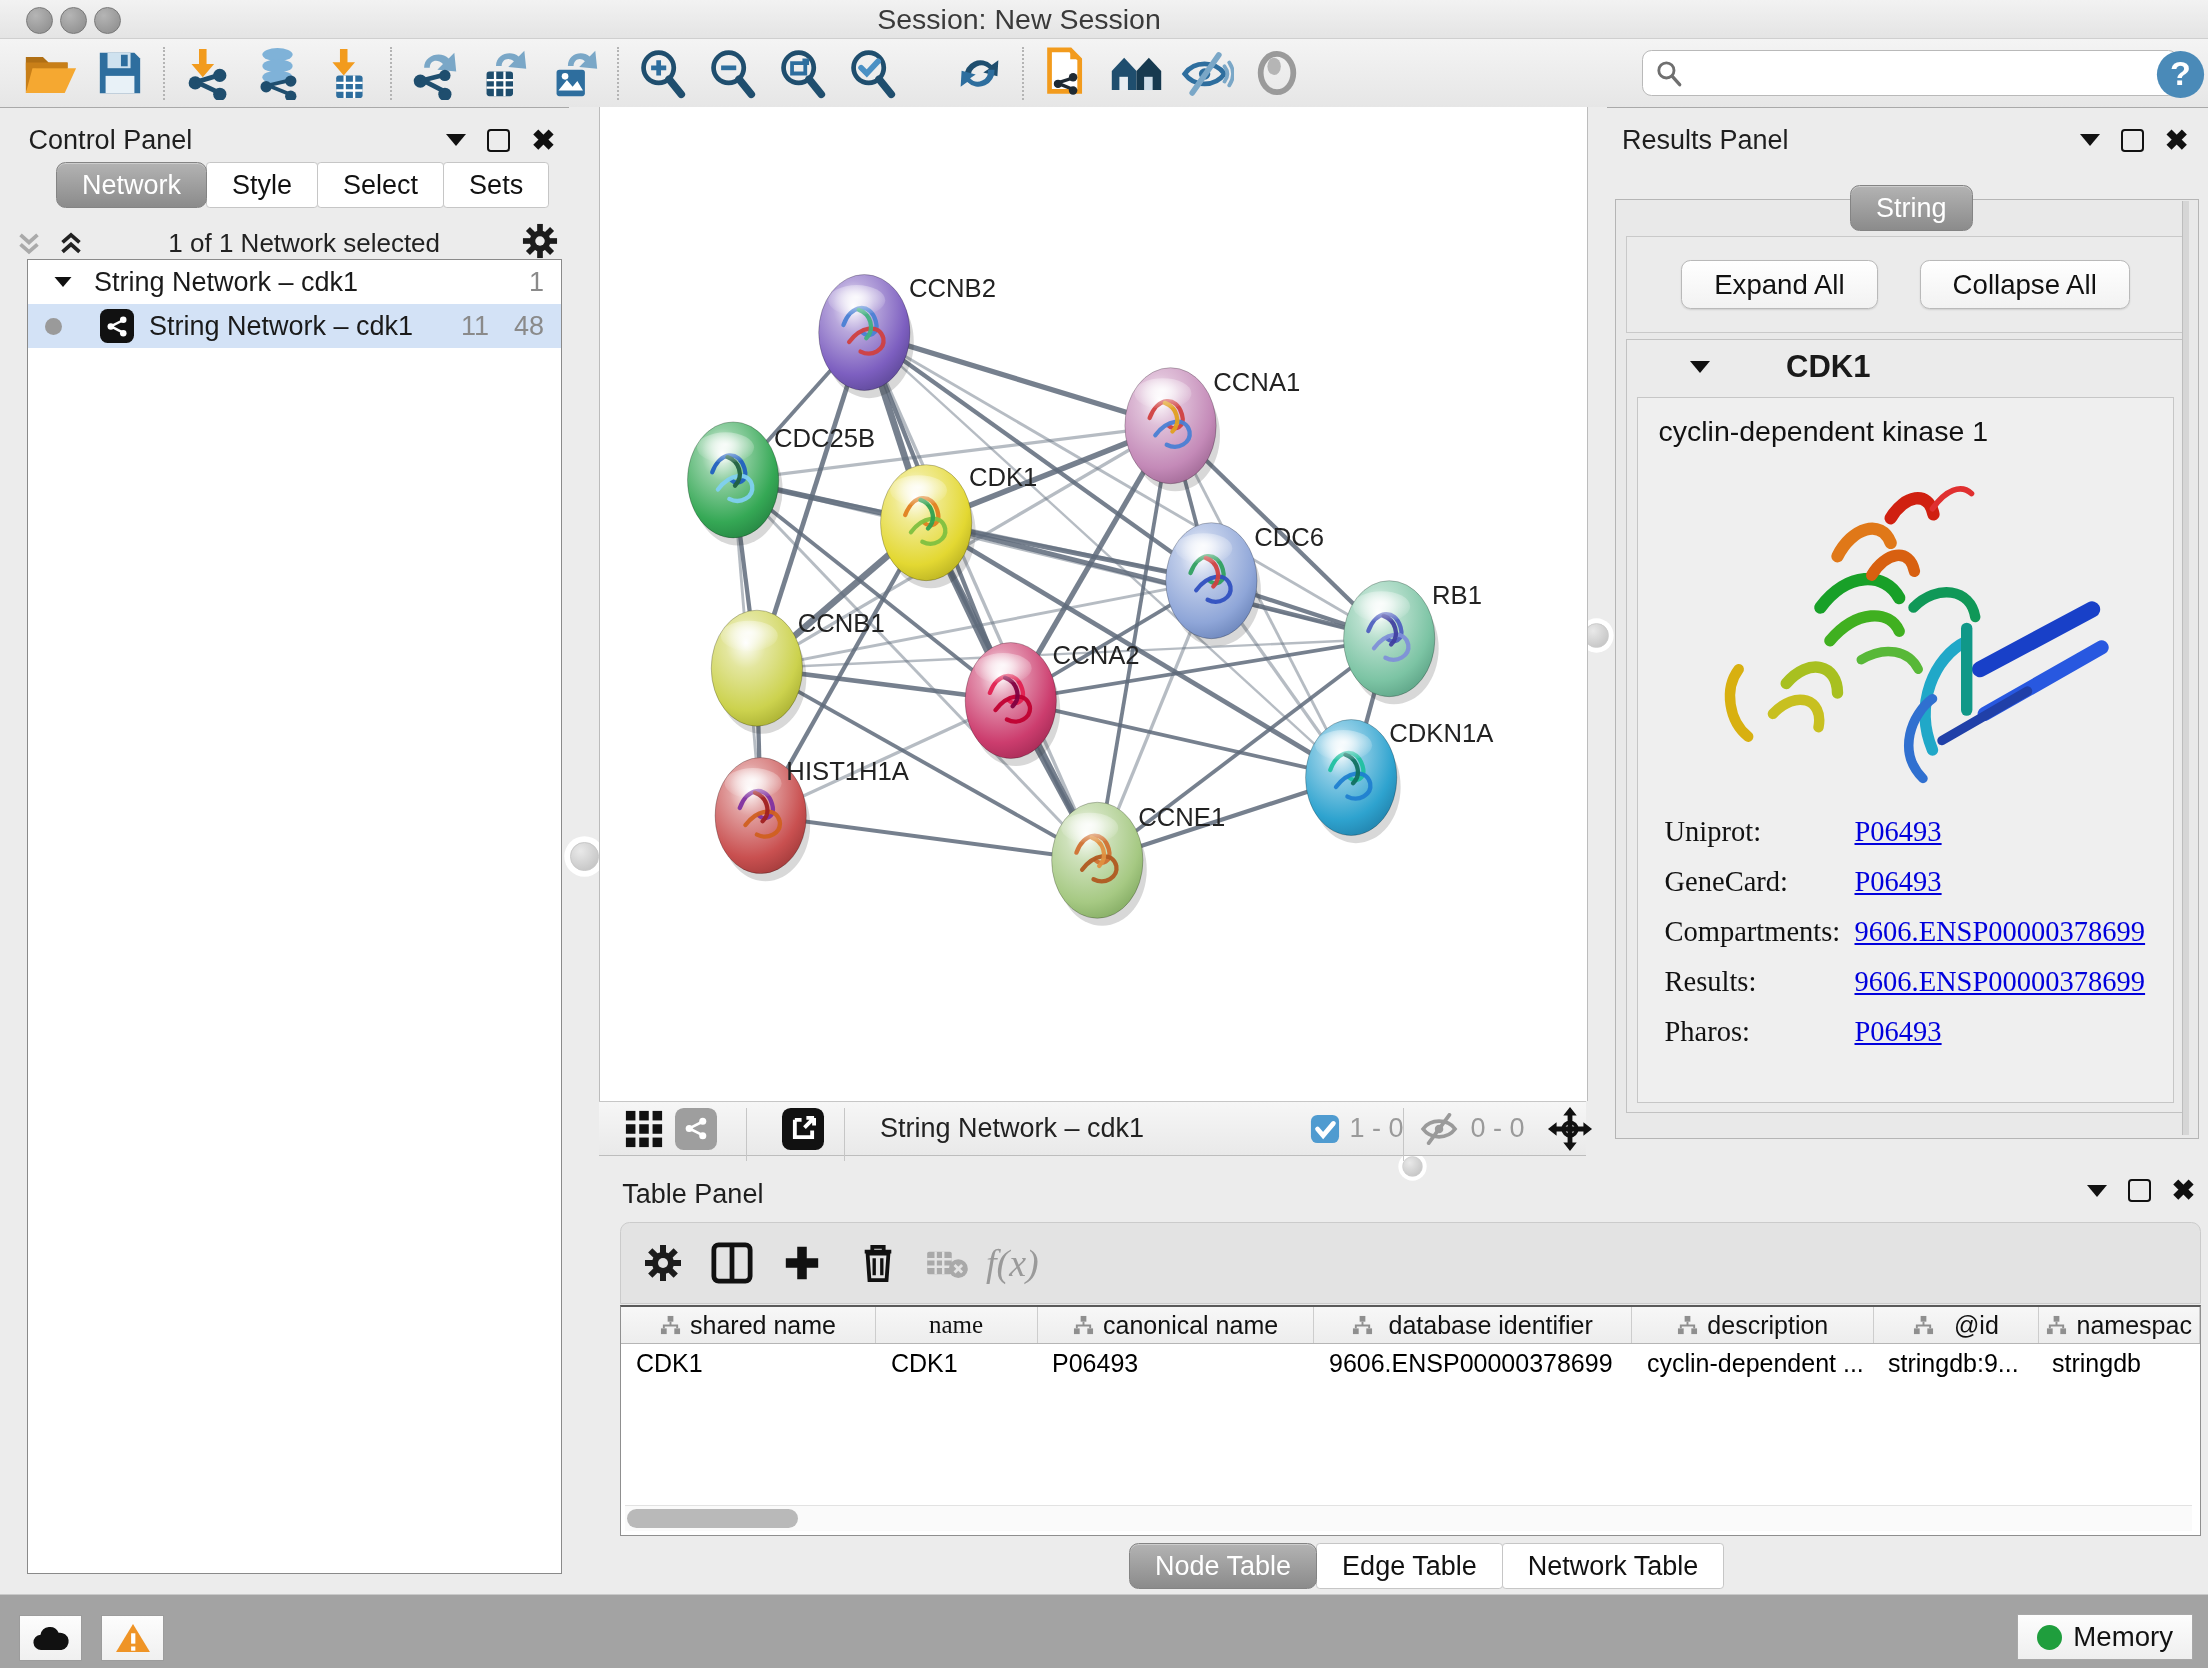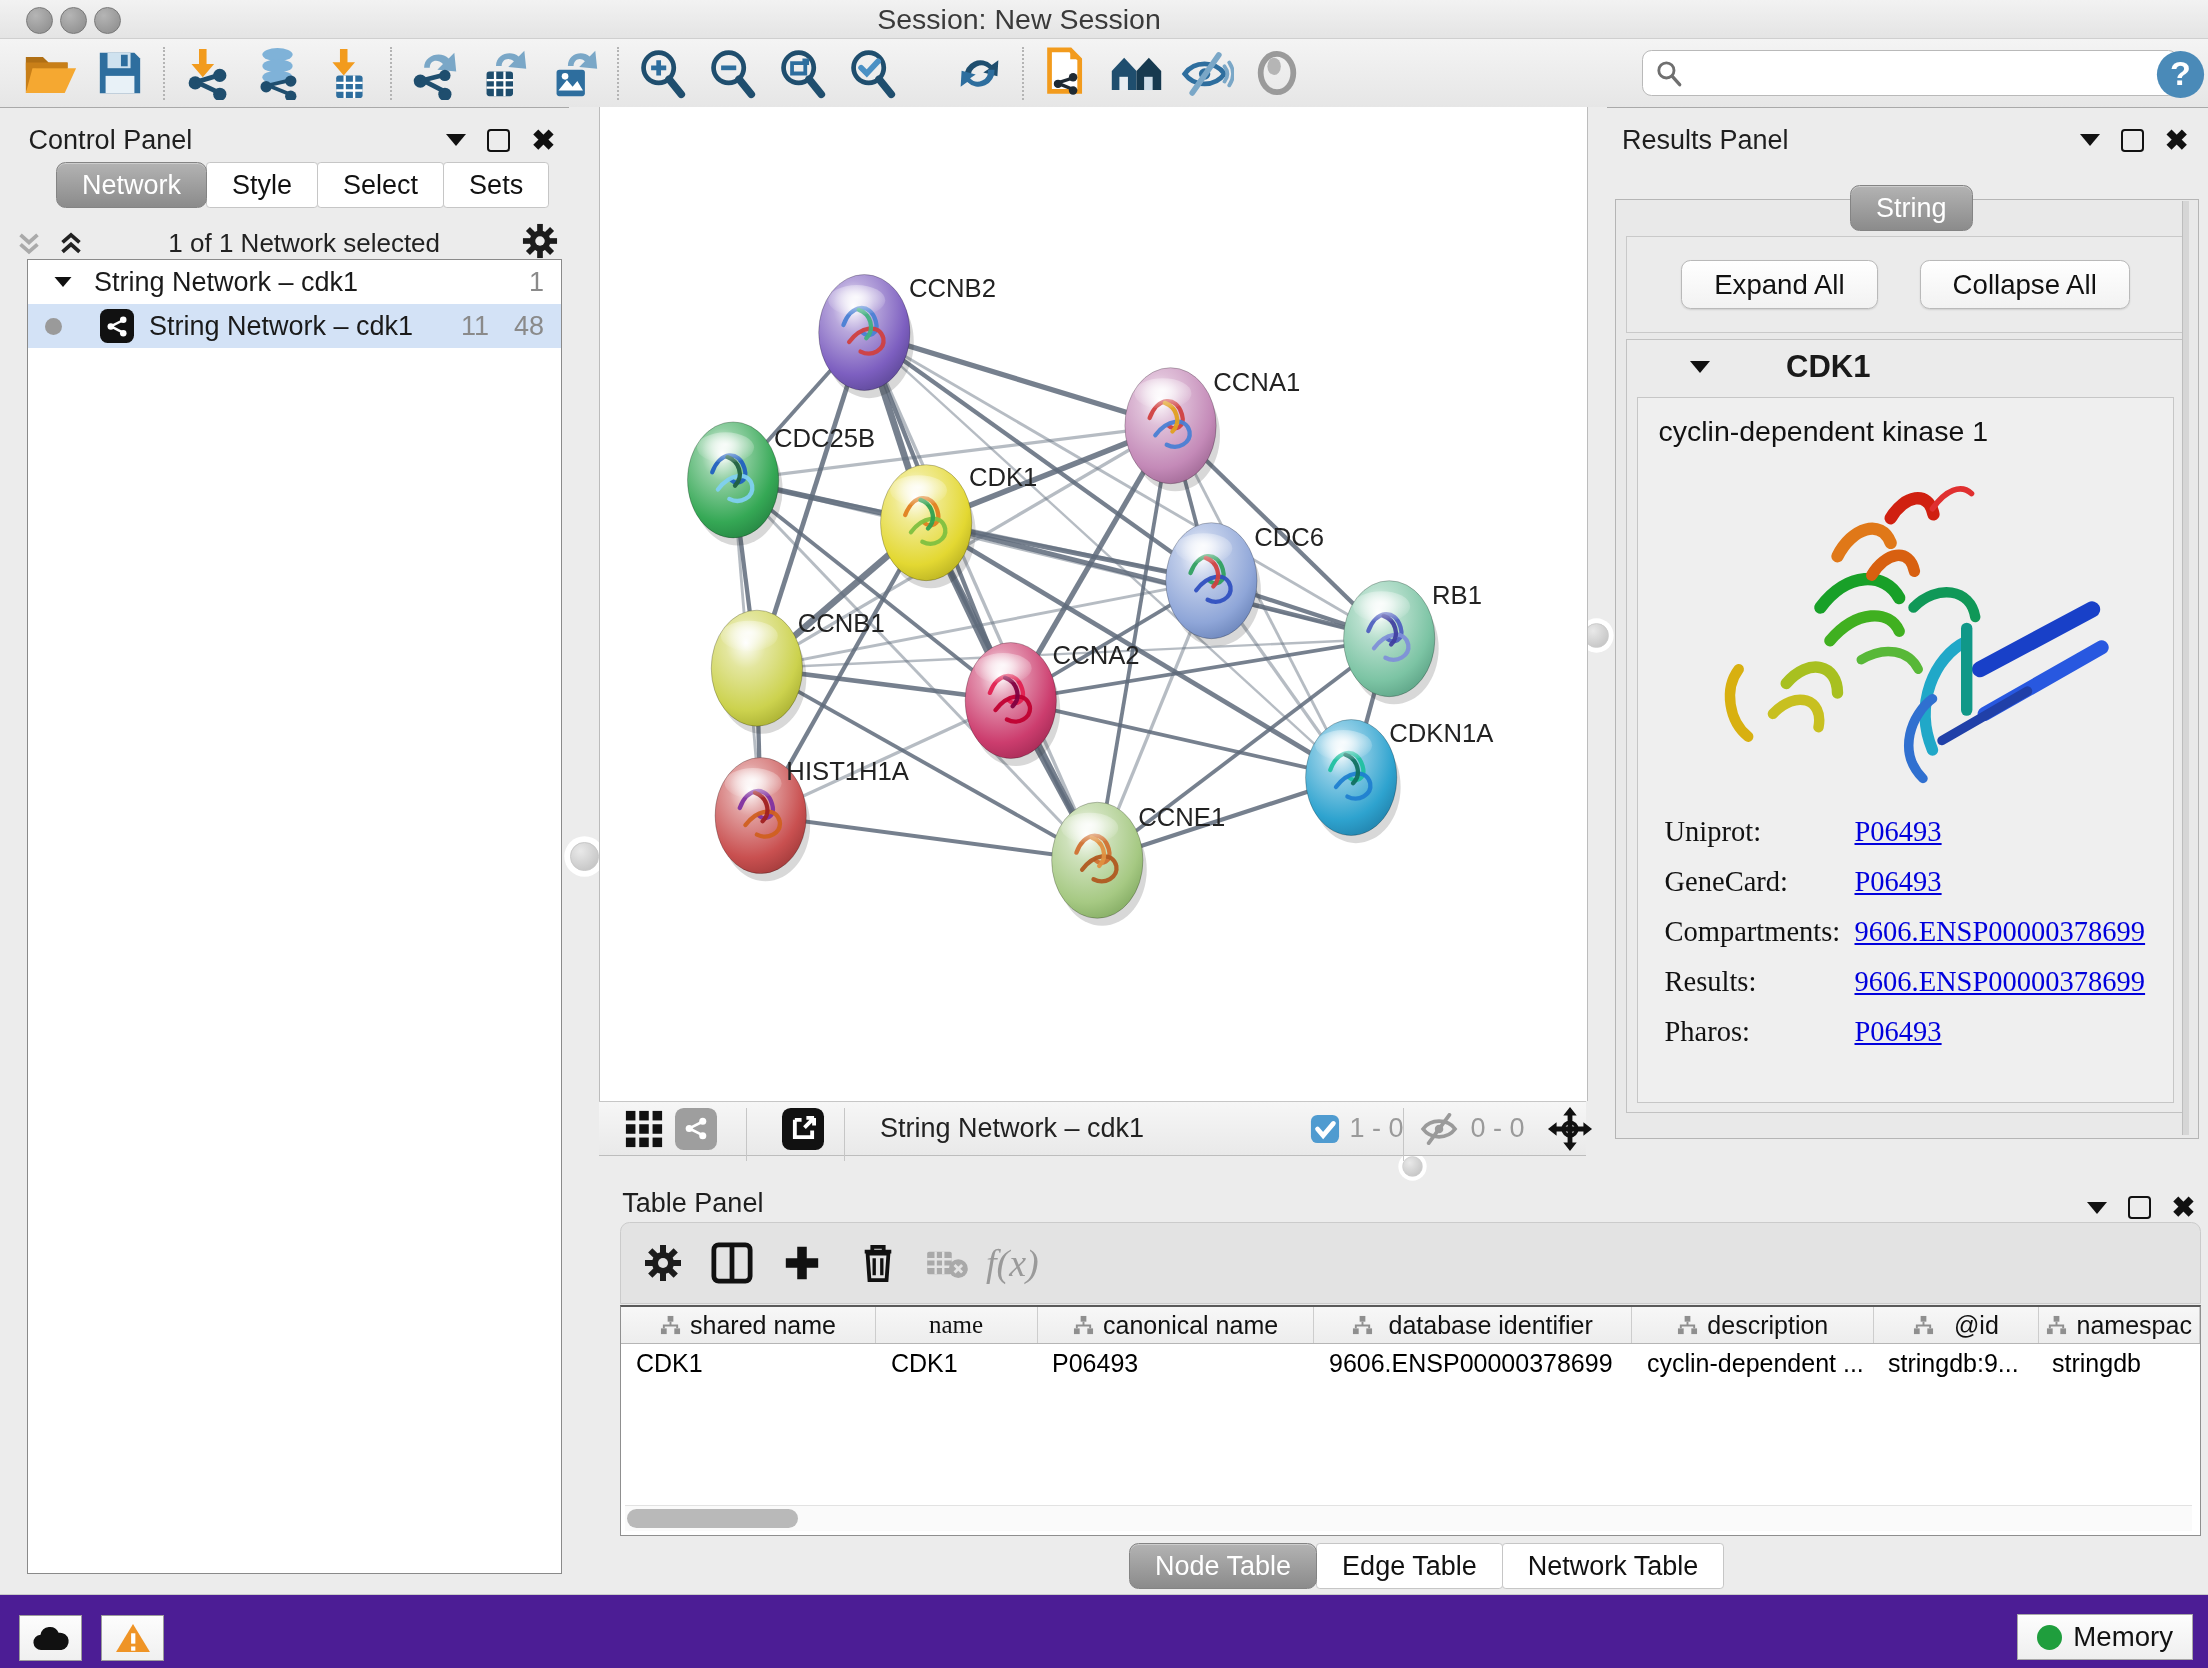--- a/index.html
+++ b/index.html
@@ -72,36 +72,36 @@
   #rp-content{position:absolute;left:9.5px;top:57px;width:535px;height:704px;background:#efefef;border:1px solid #c6c6c6;}
   #rp-desc{position:absolute;left:21px;top:17px;font-size:28.5px;color:#111;}
   #protein-img{position:absolute;left:57px;top:67px;}
   #crosslinks{position:absolute;left:27px;top:418px;font-family:"Liberation Serif",serif;}
   #crosslinks h3{margin:0 0 13.3px 0;font-size:29.5px;}
   .cl-row{display:flex;margin-bottom:18px;font-size:28.5px;}
   .cl-label{width:190px;color:#111;}
   .cl-link{color:#0000dd;text-decoration:underline;}
   #rp-scroll{left:2182px;top:201px;width:5.7px;height:934px;background:#d6d6d6;border-left:1px solid #bdbdbd;}
   
-  #tp-header{left:609px;top:1179px;width:1594px;height:40px;display:flex;align-items:flex-end;}
+  #tp-header{left:609px;top:1179px;width:1594px;height:40px;display:flex;align-items:flex-start;}
   #tp-header .panel-title{margin-left:13.3px;flex:1;}
   #tp-toolbar{left:620px;top:1222px;width:1579px;height:80px;background:#e3e3e3;border:1px solid #cbcbcb;border-radius:9.5px 9.5px 0 0;}
   #tp-toolbar .abs{top:13.3px;width:57px;height:53px;display:flex;align-items:center;justify-content:center;}
   #fx-label{font-size:38px;color:#9a9a9a;font-family:"Liberation Serif",serif;font-style:italic;}
   #tbl{left:620px;top:1305px;width:1579px;height:228px;background:#fff;border:1.9px solid #8f8f8f;border-top:2.9px solid #5a5a5a;}
   #tbl-head{position:absolute;left:0;top:0;height:36px;width:100%;display:flex;background:linear-gradient(#f7f7f7,#ededed);border-bottom:1px solid #b5b5b5;}
   .th{display:flex;align-items:center;justify-content:center;gap:9.5px;font-size:25px;color:#111;
       border-right:1px solid #cdcdcd;overflow:hidden;white-space:nowrap;}
   #tbl-row{position:absolute;left:0;top:37px;height:38px;width:100%;display:flex;}
   .td{font-size:25px;color:#000;padding-left:15px;display:flex;align-items:center;overflow:hidden;white-space:nowrap;}
   #hscroll{position:absolute;left:3.8px;bottom:3.8px;width:1567px;height:25px;background:#fafafa;border-top:1px solid #e2e2e2;}
   #hthumb{position:absolute;left:1.9px;top:2.9px;width:171px;height:19px;background:#b9b9b9;border-radius:9.5px;}
   #tp-tabs{left:1130px;top:1543px;}
   
-  #statusbar{left:0;top:1594px;width:2208px;height:74px;background:#4c1d95;border-top:1px solid #c9c9c9;}
+  #statusbar{left:0;top:1594px;width:2208px;height:74px;background:#a3a3a3;border-top:1px solid #c9c9c9;}
   .sb-btn{position:absolute;top:20px;width:63px;height:46px;background:linear-gradient(#fdfdfd,#f0f0f0);
           border:1.9px solid #9c9c9c;display:flex;align-items:center;justify-content:center;}
   #memory-btn{position:absolute;right:15px;top:19px;height:46px;padding:0 19px;display:flex;align-items:center;gap:11.4px;
               background:linear-gradient(#fdfdfd,#efefef);border:1.9px solid #a8a8a8;font-size:27.6px;color:#111;}
   #mem-dot{width:25px;height:25px;border-radius:50%;background:#1f9e3d;}
   text.nlabel{font-size:27px;fill:#222;font-family:"Liberation Sans",sans-serif;}
 </style>
 </head>
 <body>
 

